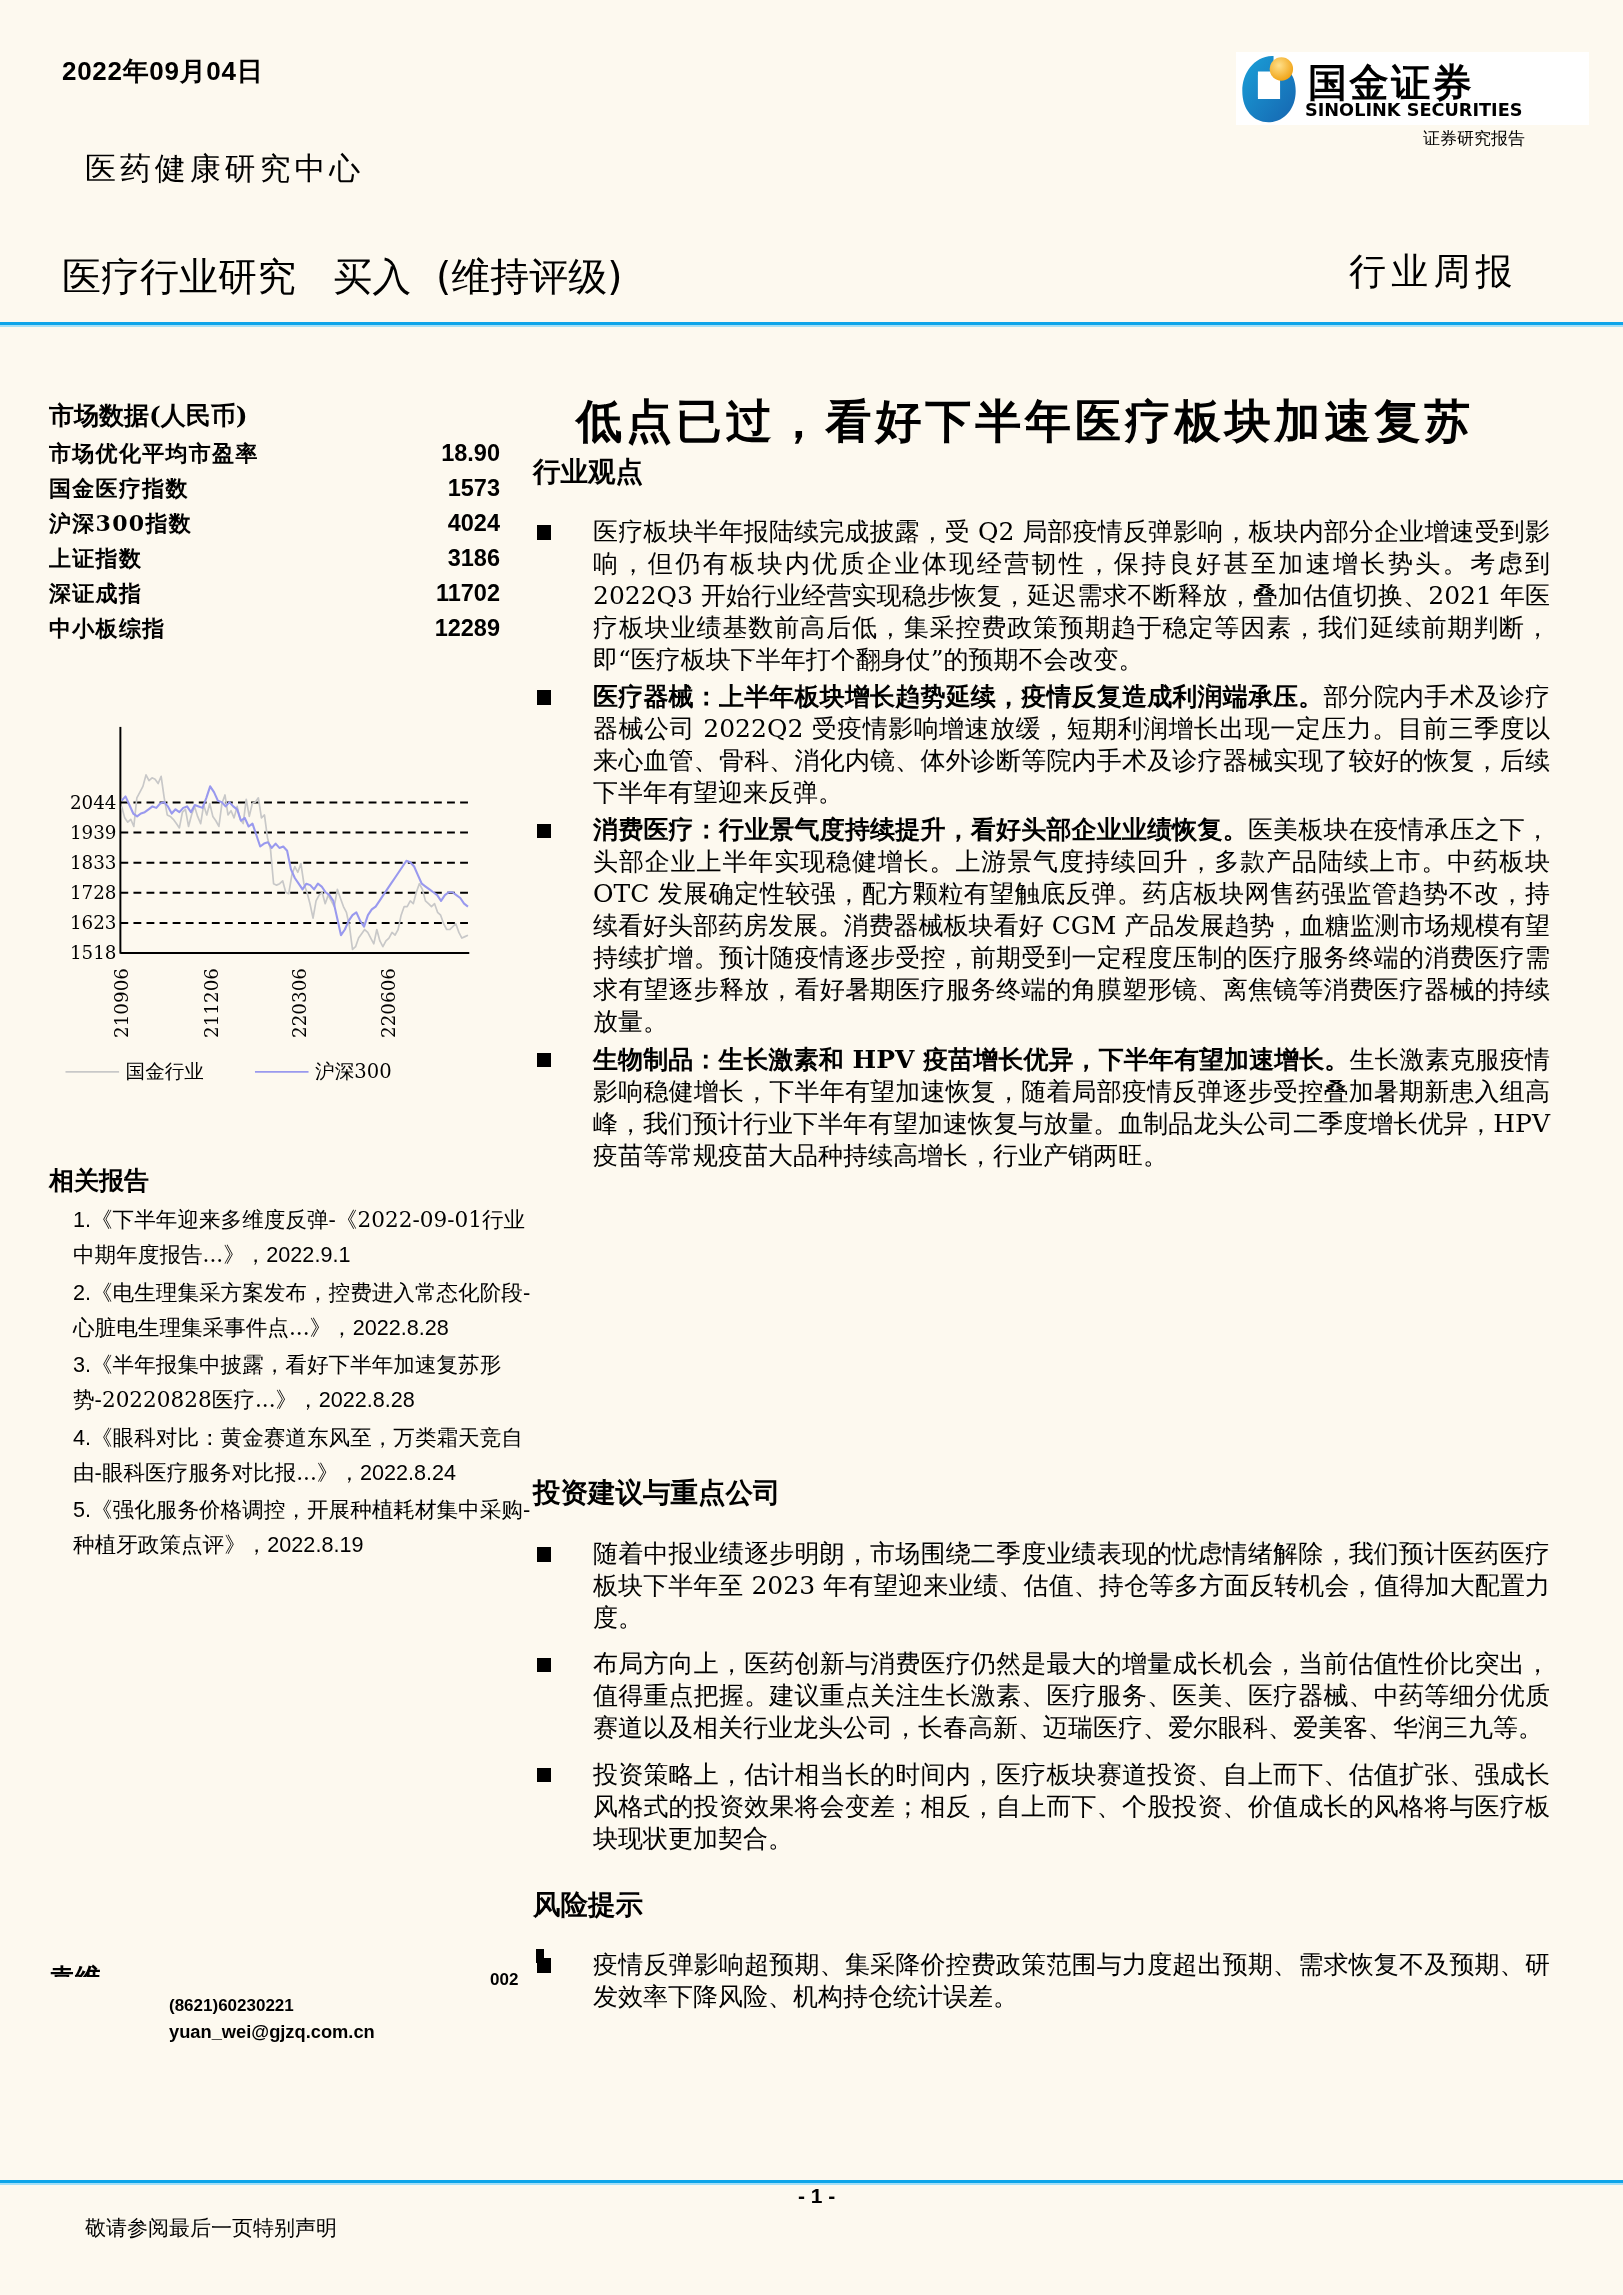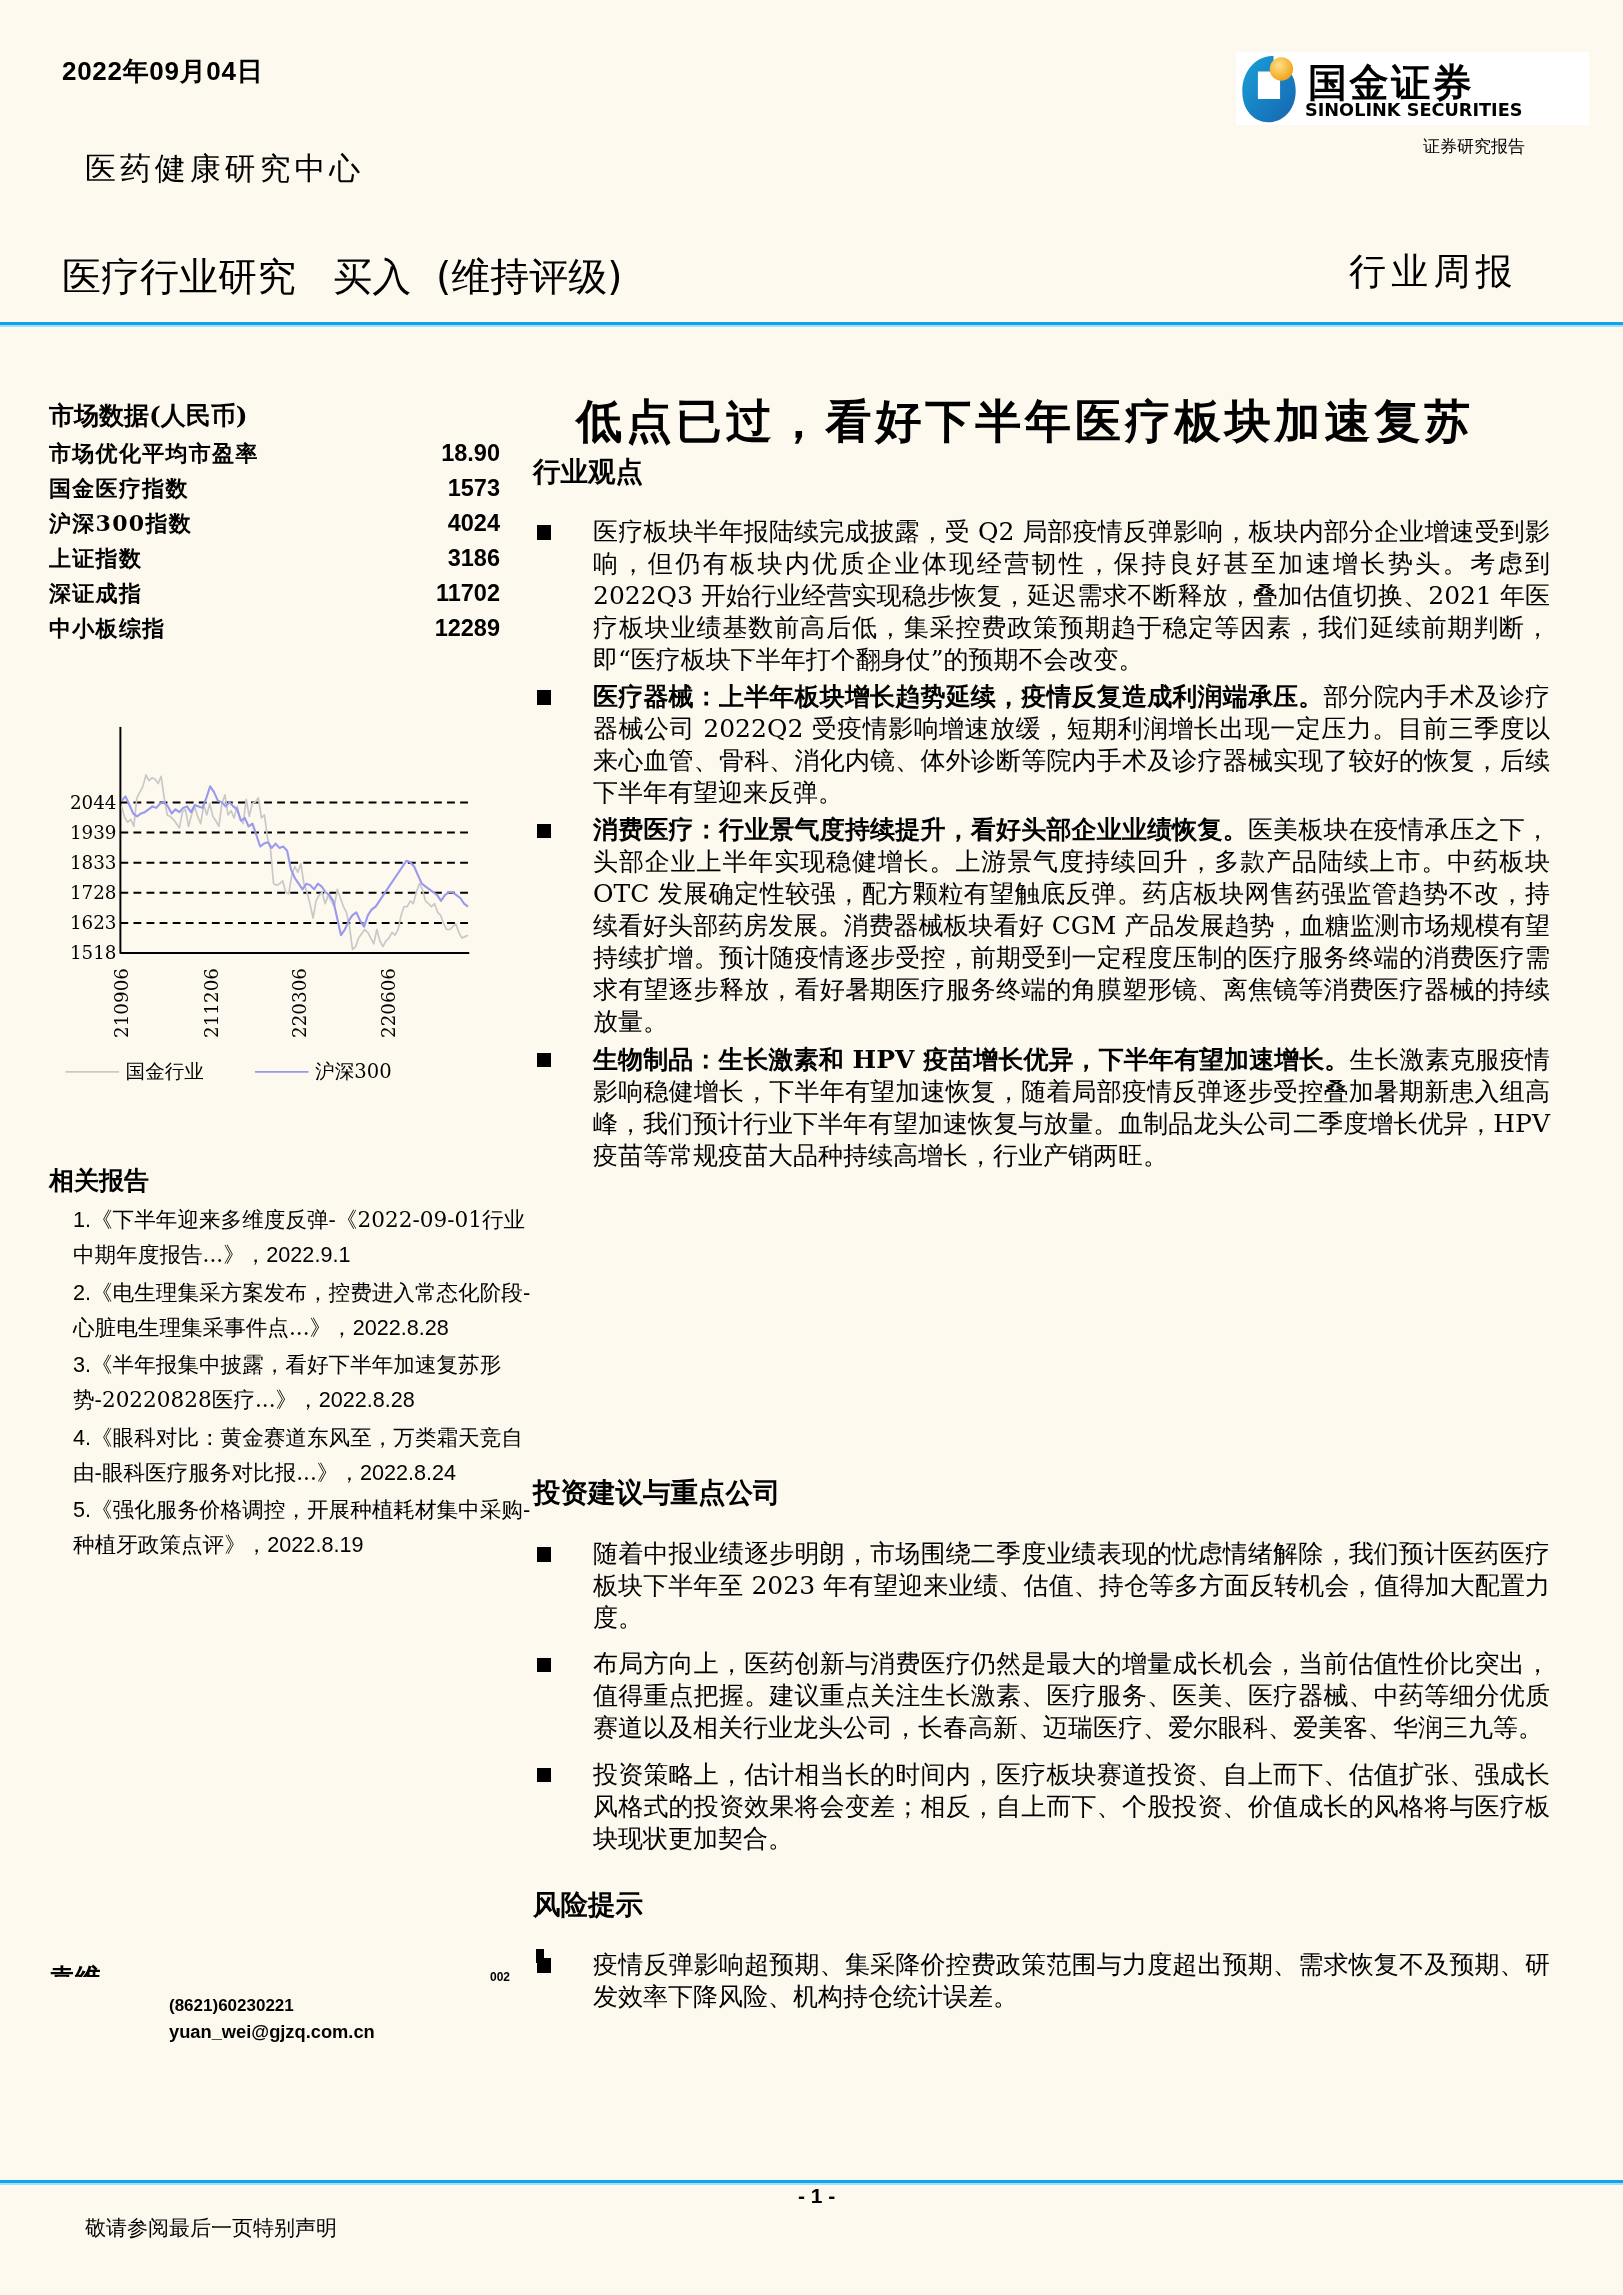--- a/index.html
+++ b/index.html
@@ -9,21 +9,21 @@
     font-family: "DejaVu Sans", "Liberation Sans", sans-serif;
   }
   .abs { position: absolute; }
   .date { left: 62px; top: 54px; font-size: 26px; font-weight: bold; font-family: "Liberation Sans", sans-serif; letter-spacing: 0.7px; }
   .center-name { left: 85px; top: 148px; font-size: 31px; font-family: "DejaVu Serif", serif; letter-spacing: 3.9px; }
   .title-line { left: 62px; top: 250px; font-size: 39px; font-weight: normal; white-space: pre; }
   .logo { left: 1236px; top: 52px; width: 309px; height: 73px; background: #ffffff; padding-left: 44px; }
   .logo-mark { position: absolute; left: 5.2px; top: 1.3px; width: 56px; height: 71px; }
   .logo-cn { position: absolute; left: 72px; top: 3.9px; font-size: 39px; font-weight: bold; letter-spacing: 2.6px; }
   .logo-en { position: absolute; left: 69px; top: 48px; font-size: 17.7px; font-weight: bold; font-family: "DejaVu Sans", sans-serif; letter-spacing: 0px; }
-  .report-kind { left: 1423px; top: 127px; font-size: 17px; font-family: "DejaVu Serif", serif; margin-top: 8px; }
+  .report-kind { left: 1423px; top: 127px; font-size: 17px; font-family: "DejaVu Serif", serif; }
   .report-type { left: 1349px; top: 247px; font-size: 37px; font-family: "DejaVu Serif", serif; letter-spacing: 5.2px; }
   .rule-top { left: 0; top: 322px; width: 1623px; height: 3.3px; background: #0ea5e9; }
   .rule-top::after { content: ""; position: absolute; left: 0; top: 3.3px; width: 100%; height: 1.3px; background: #a5e0f7; }
   .rule-bottom { left: 0; top: 2180px; width: 1623px; height: 3.3px; background: #0ea5e9; }
   .rule-bottom::after { content: ""; position: absolute; left: 0; top: 3.3px; width: 100%; height: 1.3px; background: #a5e0f7; }
 
   
   .mk-title { left: 49px; top: 399px; font-size: 25px; font-weight: bold; font-family: "DejaVu Serif", serif; }
   .mk-table { left: 49px; top: 436px; width: 451px; font-weight: bold; }
   .mk-row { display: flex; justify-content: space-between; height: 35px; align-items: center; font-size: 22px; }
@@ -36,21 +36,21 @@
   .tick-x { font-family: "DejaVu Serif", serif; font-size: 28px; fill: #000; }
   .legend-txt { font-family: "DejaVu Serif", serif; font-size: 30px; fill: #000; }
 
   .rel-title { left: 49px; top: 1164px; font-size: 25px; font-weight: bold; font-family: "DejaVu Serif", serif; }
   .rel-list { left: 49px; top: 1202px; width: 471px; font-size: 21.6px; line-height: 35px; margin-left: 24px; }
   .rel-item { margin-bottom: 2.6px; font-family: "DejaVu Serif", serif; }
   .rel-item .n, .rel-item .d { font-family: "Liberation Sans", sans-serif; }
 
   .analyst-clip { left: 49px; top: 1959px; width: 471px; height: 18.3px; overflow: hidden; }
   .analyst-clip span { font-size: 26px; font-weight: bold; line-height: 39px; display: inline-block; }
-  .analyst-code { left: 490px; top: 1970px; width: 27.5px; height: 19.6px; overflow: hidden; font-size: 12px; font-weight: bold; font-family: "Liberation Sans", sans-serif; }
+  .analyst-code { left: 490px; top: 1970px; width: 27.5px; height: 19.6px; overflow: hidden; font-size: 17px; font-weight: bold; font-family: "Liberation Sans", sans-serif; }
   .analyst-mark { left: 536px; top: 1949px; width: 7.8px; height: 14.4px; background: #000; }
   .analyst-phone { left: 169px; top: 1996px; font-size: 17px; font-weight: bold; font-family: "Liberation Sans", sans-serif; }
   .analyst-email-clip { left: 169px; top: 2021px; height: 23.5px; overflow: hidden; font-size: 18.3px; font-weight: bold; font-family: "Liberation Sans", sans-serif; }
 
   
   .main-title { left: 576px; top: 391px; font-size: 46px; font-weight: bold; font-family: "DejaVu Serif", serif; letter-spacing: 3.9px; }
   .sec { left: 533px; font-size: 27.5px; font-weight: bold; font-family: "DejaVu Serif", serif; }
   .body { left: 533px; width: 1017px; margin-top: 9px; }
   .bullet { position: relative; padding-left: 60px; font-size: 25px; line-height: 32px; text-align: justify; font-family: "DejaVu Serif", serif; margin-bottom: 5.2px; }
   .bullet .sq { position: absolute; left: 3.9px; top: 9.2px; width: 14.4px; height: 14.4px; background: #000; }

